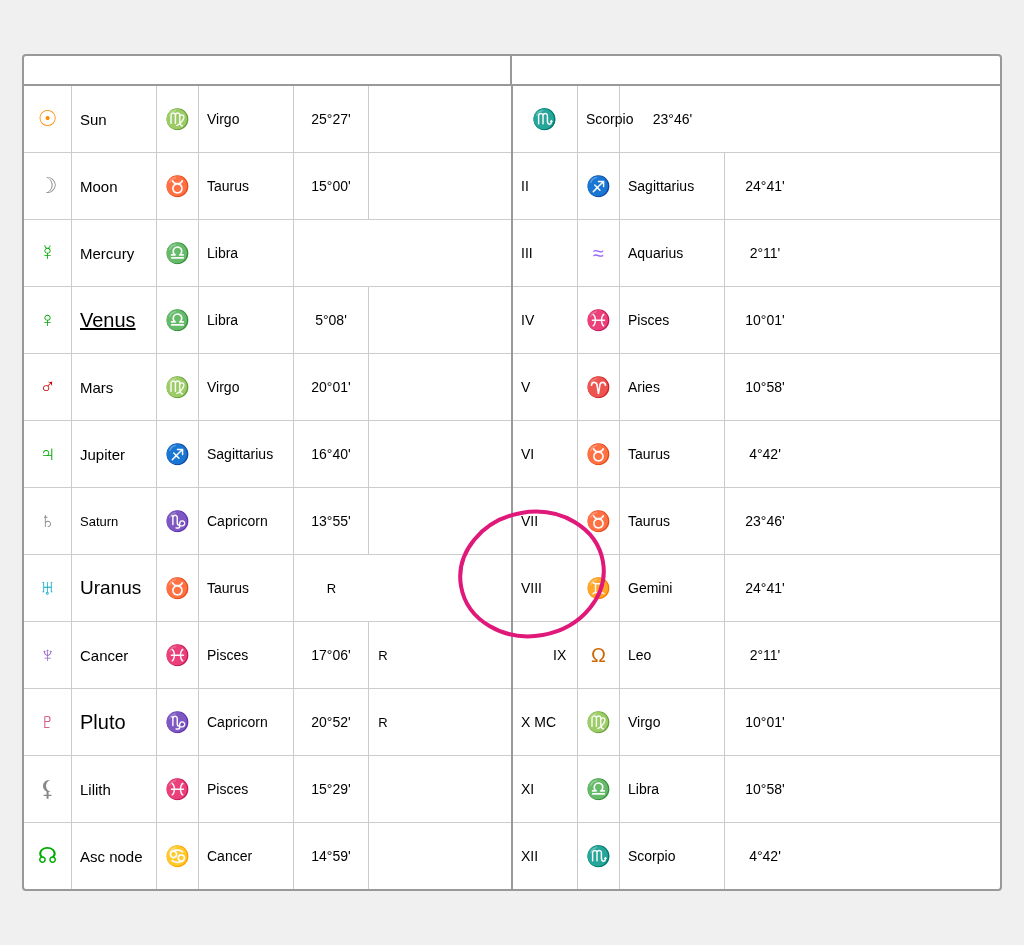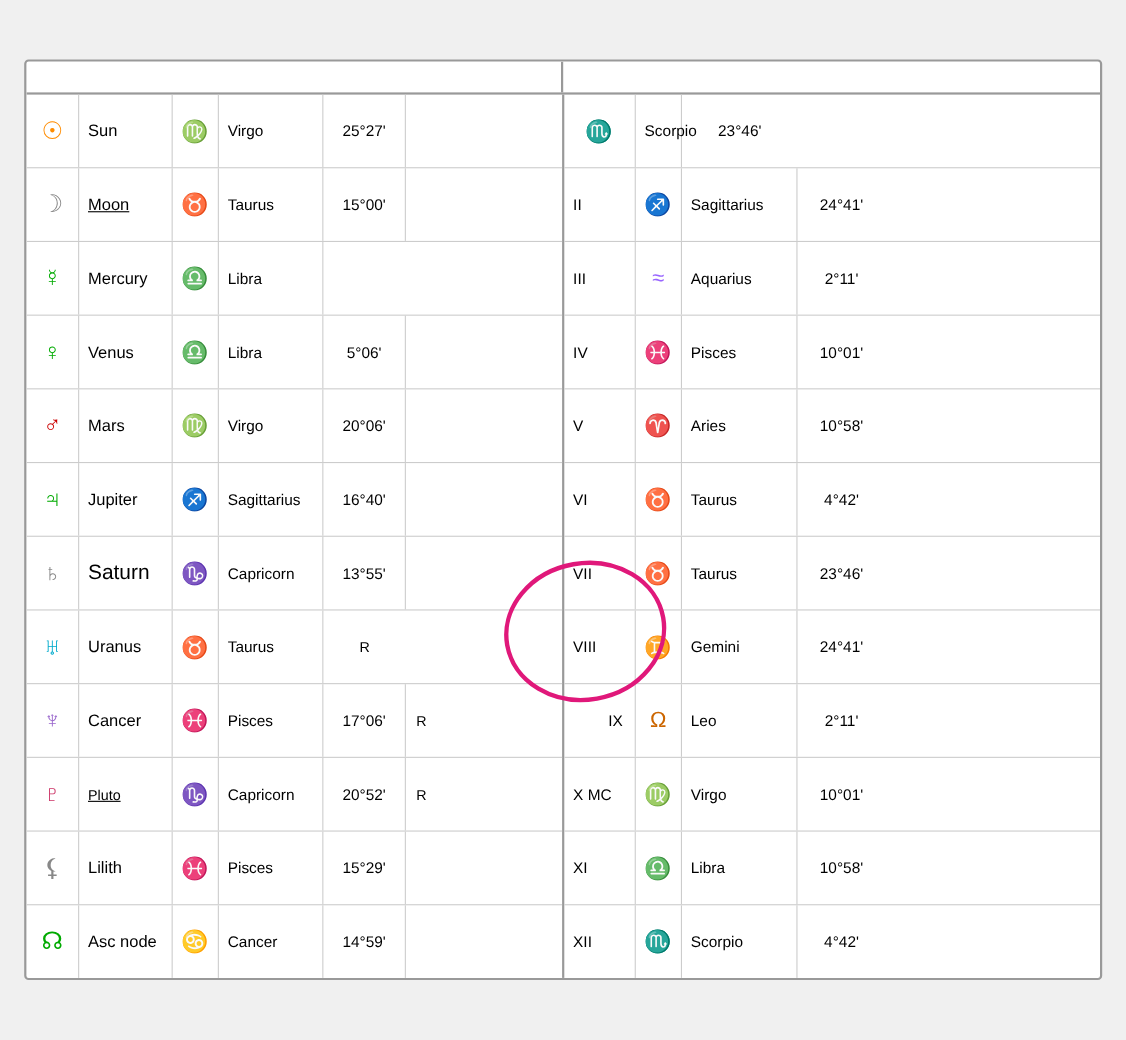--- a/index.html
+++ b/index.html
@@ -128,21 +128,21 @@
       <span class="color-virgo" style="font-size:20px;">♍</span>
     </div>
     <div class="c c-left" style="font-size:14px;">Virgo</div>
     <div class="c" style="font-size:14px;">25°27'</div>
     <div class="c" style="font-size:13px;"></div>
   </div>
           <div class="data-row-left">
     <div class="c">
       <span class="color-moon" style="font-size:22px;">☽</span>
     </div>
-    <div class="c c-left" style="font-size:15px;text-decoration:underline;">Moon</div>
+    <div class="c c-left" style="font-size:15px;">Moon</div>
     <div class="c">
       <span class="color-taurus" style="font-size:20px;">♉</span>
     </div>
     <div class="c c-left" style="font-size:14px;">Taurus</div>
     <div class="c" style="font-size:14px;">15°00'</div>
     <div class="c" style="font-size:13px;"></div>
   </div>
           <div class="data-row-left">
     <div class="c">
       <span class="color-mercury" style="font-size:22px;">☿</span>
@@ -151,69 +151,69 @@
     <div class="c">
       <span class="color-libra" style="font-size:20px;">♎</span>
     </div>
     <div class="c c-left" style="font-size:14px;">Libra</div>
     <div class="c" style="font-size:13px;"></div>
   </div>
           <div class="data-row-left">
     <div class="c">
       <span class="color-venus" style="font-size:22px;">♀</span>
     </div>
-    <div class="c c-left" style="font-size:15px;">Venus</div>
+    <div class="c c-left" style="font-size:20px;text-decoration:underline;">Venus</div>
     <div class="c">
       <span class="color-libra" style="font-size:20px;">♎</span>
     </div>
     <div class="c c-left" style="font-size:14px;">Libra</div>
-    <div class="c" style="font-size:14px;">5°06'</div>
+    <div class="c" style="font-size:14px;">5°08'</div>
     <div class="c" style="font-size:13px;"></div>
   </div>
           <div class="data-row-left">
     <div class="c">
       <span class="color-mars" style="font-size:22px;">♂</span>
     </div>
     <div class="c c-left" style="font-size:15px;">Mars</div>
     <div class="c">
       <span class="color-virgo" style="font-size:20px;">♍</span>
     </div>
     <div class="c c-left" style="font-size:14px;">Virgo</div>
-    <div class="c" style="font-size:14px;">20°06'</div>
+    <div class="c" style="font-size:14px;">20°01'</div>
     <div class="c" style="font-size:13px;"></div>
   </div>
           <div class="data-row-left">
     <div class="c">
       <span class="color-jupiter" style="font-size:22px;">♃</span>
     </div>
     <div class="c c-left" style="font-size:15px;">Jupiter</div>
     <div class="c">
       <span class="color-sagittarius" style="font-size:20px;">♐</span>
     </div>
     <div class="c c-left" style="font-size:14px;">Sagittarius</div>
     <div class="c" style="font-size:14px;">16°40'</div>
     <div class="c" style="font-size:13px;"></div>
   </div>
           <div class="data-row-left">
     <div class="c">
       <span class="color-saturn" style="font-size:22px;">♄</span>
     </div>
-    <div class="c c-left" style="font-size:19px;text-align:right;">Saturn</div>
+    <div class="c c-left" style="font-size:13px;text-align:right;">Saturn</div>
     <div class="c">
       <span class="color-capricorn" style="font-size:20px;">♑</span>
     </div>
     <div class="c c-left" style="font-size:14px;">Capricorn</div>
     <div class="c" style="font-size:14px;">13°55'</div>
     <div class="c" style="font-size:13px;"></div>
   </div>
           <div class="data-row-left">
     <div class="c">
       <span class="color-uranus" style="font-size:22px;">♅</span>
     </div>
-    <div class="c c-left" style="font-size:15px;">Uranus</div>
+    <div class="c c-left" style="font-size:19px;">Uranus</div>
     <div class="c">
       <span class="color-taurus" style="font-size:20px;">♉</span>
     </div>
     <div class="c c-left" style="font-size:14px;">Taurus</div>
     <div class="c" style="font-size:13px;">R</div>
   </div>
           <div class="data-row-left">
     <div class="c">
       <span class="color-neptune" style="font-size:22px;">♆</span>
     </div>
@@ -222,21 +222,21 @@
       <span class="color-pisces" style="font-size:20px;">♓</span>
     </div>
     <div class="c c-left" style="font-size:14px;">Pisces</div>
     <div class="c" style="font-size:14px;">17°06'</div>
     <div class="c" style="font-size:13px;">R</div>
   </div>
           <div class="data-row-left">
     <div class="c">
       <span class="color-pluto" style="font-size:22px;">♇</span>
     </div>
-    <div class="c c-left" style="font-size:13px;text-decoration:underline;">Pluto</div>
+    <div class="c c-left" style="font-size:20px;">Pluto</div>
     <div class="c">
       <span class="color-capricorn" style="font-size:20px;">♑</span>
     </div>
     <div class="c c-left" style="font-size:14px;">Capricorn</div>
     <div class="c" style="font-size:14px;">20°52'</div>
     <div class="c" style="font-size:13px;">R</div>
   </div>
           <div class="data-row-left">
     <div class="c">
       <span class="color-lilith" style="font-size:22px;">⚸</span>

